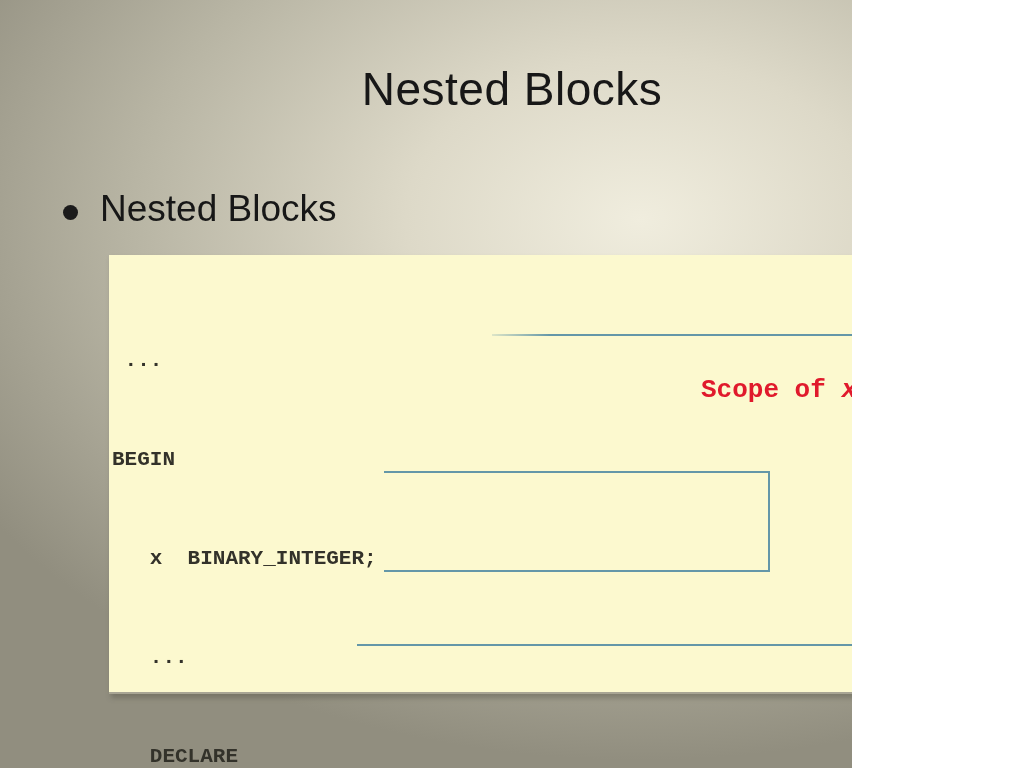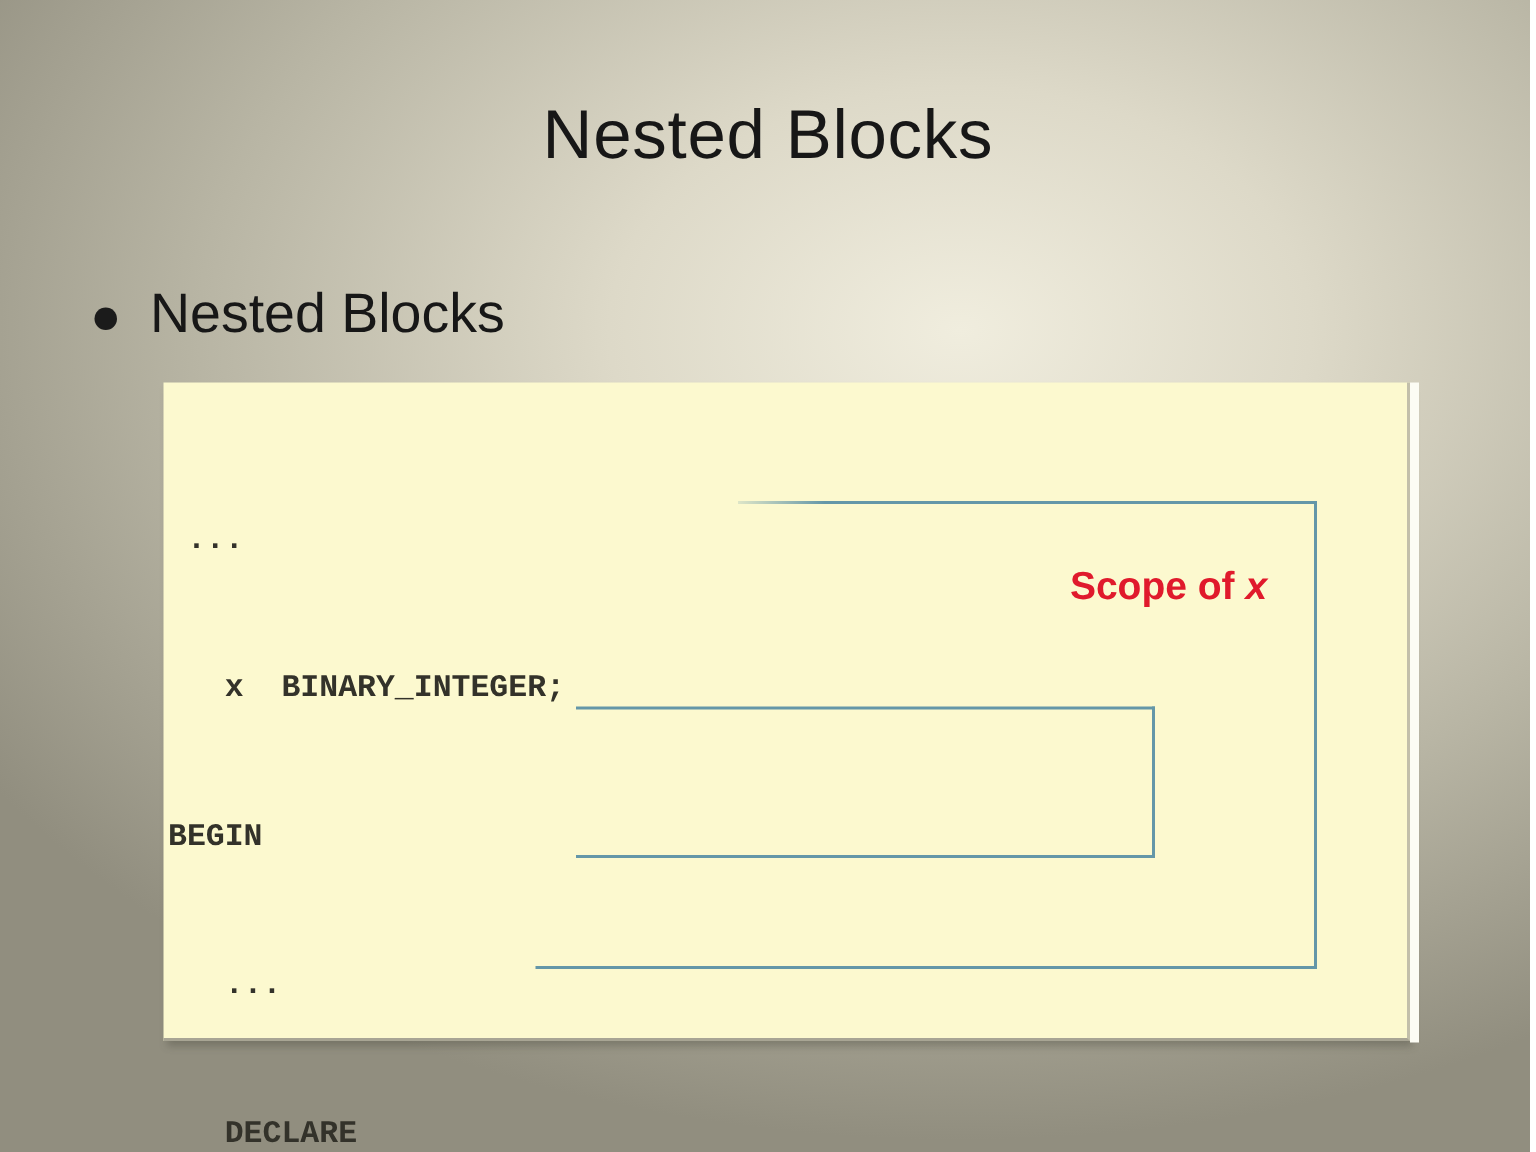--- a/index.html
+++ b/index.html
@@ -5,21 +5,21 @@
   html, body {
     margin: 0;
     padding: 0;
     width: 1024px;
     height: 768px;
     overflow: hidden;
     font-family: "Liberation Sans", sans-serif;
   }
   .slide {
     position: relative;
-    width: 1020px;
+    width: 852px;
     height: 768px;
     background:
       radial-gradient(ellipse 780px 540px at 640px 220px,
         #f0edde 0%, #ddd9c8 30%, #b8b5a4 65%, #918e7f 100%);
     overflow: hidden;
   }
   .slide-title {
     position: absolute;
     top: 62px;
     left: 0;
@@ -84,20 +84,21 @@
     background: linear-gradient(to right, rgba(100,151,168,0.2), #6497a8 15%);
   }
   .scope-label {
     position: absolute;
     width: 160px;
     text-align: center;
     font-size: 26px;
     font-weight: 700;
     color: #e01a2c;
     white-space: nowrap;
+    font-family: Liberation Mono, monospace;
   }
   .scope-label i {
     font-style: italic;
   }
   
   .scope-x-top    { left: 383px; top: 79px;  width: 386px; height: 2px; }
   .scope-x-right  { left: 767px; top: 79px;  width: 2px;   height: 312px; }
   .scope-x-bottom { left: 248px; top: 389px; width: 521px; height: 2px; }
   .scope-y-top    { left: 275px; top: 216px; width: 386px; height: 2px; }
   .scope-y-right  { left: 659px; top: 216px; width: 2px;   height: 101px; }
@@ -112,22 +113,22 @@
 
   <div class="slide-title">Nested Blocks</div>
 
   <span class="bullet-dot"></span>
   <div class="bullet-text">Nested Blocks</div>
 
   <div class="code-panel">
 
     <div class="code-block">
       <div class="code-line"> ...</div>
+      <div class="code-line">BEGIN</div>
       <div class="code-line">   x  BINARY_INTEGER;</div>
-      <div class="code-line">BEGIN</div>
       <div class="code-line">   ...</div>
       <div class="code-line">   DECLARE</div>
       
       
       
       
       
       
     </div>
 

